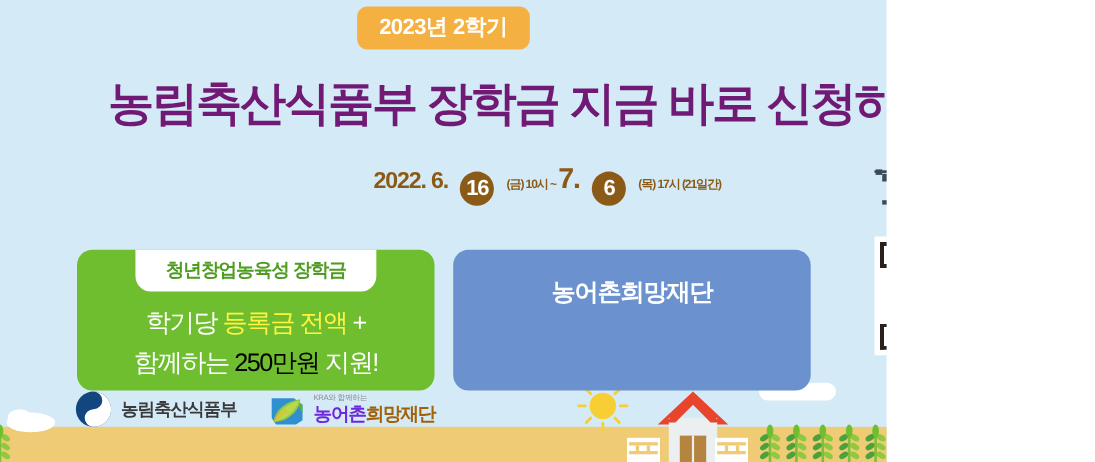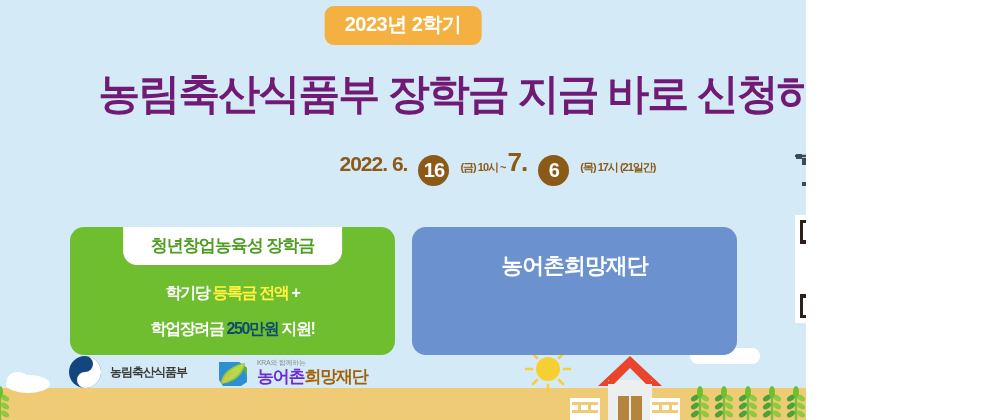--- a/index.html
+++ b/index.html
@@ -87,27 +87,27 @@
     font-size: 17px; font-weight: bold;
     letter-spacing: -1px;
     padding: 7px 28px 8px;
     border-radius: 0 0 14px 14px;
     white-space: nowrap;
   }
 
   .green-body {
     position: absolute; left: 0; top: 48px; width: 100%;
     color: #ffffff;
-    font-size: 16px; font-weight: bold;
+    font-size: 23px; font-weight: normal;
     line-height: 36px;
     letter-spacing: -1.4px;
     white-space: nowrap;
   }
   .t-yellow { color: #fff33f; }
-  .t-navy   { color: #0c4a6e; }
+  .t-navy   { color: #000000; }
 
   .blue-body {
     position: absolute; left: 0; top: 23px; width: 100%;
     color: #ffffff;
     font-size: 22px; font-weight: bold;
     line-height: 32px;
     letter-spacing: -1.1px;
     white-space: nowrap;
   }
   .blue-body .url { color: #fff33f; }
@@ -124,21 +124,21 @@
   
   .drone { position: absolute; left: 790px; top: 142px; }
 
   
   .logos {
     position: absolute; left: 68px; top: 355px;
     display: flex; align-items: center; gap: 30px;
   }
   .logo { display: flex; align-items: center; gap: 8px; }
   .logo-text {
-    font-size: 12px; font-weight: bold; color: #3a3a3a;
+    font-size: 16px; font-weight: bold; color: #3a3a3a;
     letter-spacing: -1px; white-space: nowrap;
   }
   .rhof-stack { display: flex; flex-direction: column; line-height: 1; }
   .rhof-tag {
     font-size: 7px; color: #8a8a8a; letter-spacing: -0.3px;
     margin-bottom: 2px; white-space: nowrap;
   }
   .rhof-name {
     font-size: 17px; font-weight: bold; letter-spacing: -1.2px;
     white-space: nowrap;
@@ -297,21 +297,21 @@
     <span>2022. 6.</span><span class="circ">16</span><span class="sm">(금) 10시 ~ </span><span class="big">7.</span><span class="circ">6</span><span class="sm">(목) 17시 (21일간)</span>
   </div>
 
   <div class="box box-green">
     <div class="pill">청년창업농육성 장학금</div>
     <div class="green-body">
       <div>
         <span>학기당 </span><span class="t-yellow">등록금 전액</span><span> +</span>
       </div>
       <div>
-        <span>학업장려금 </span><span class="t-navy">250만원</span><span> 지원!</span>
+        <span>함께하는 </span><span class="t-navy">250만원</span><span> 지원!</span>
       </div>
     </div>
   </div>
 
   <div class="box box-blue">
     <div class="blue-body">
       <div>농어촌희망재단</div>
     </div>
   </div>
 

